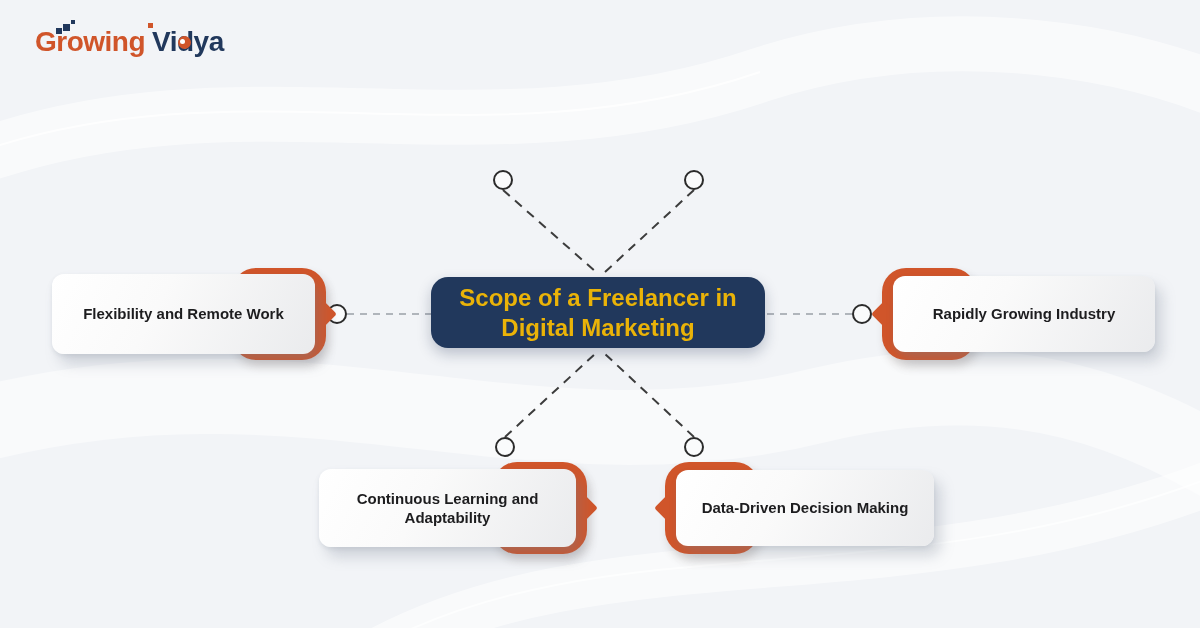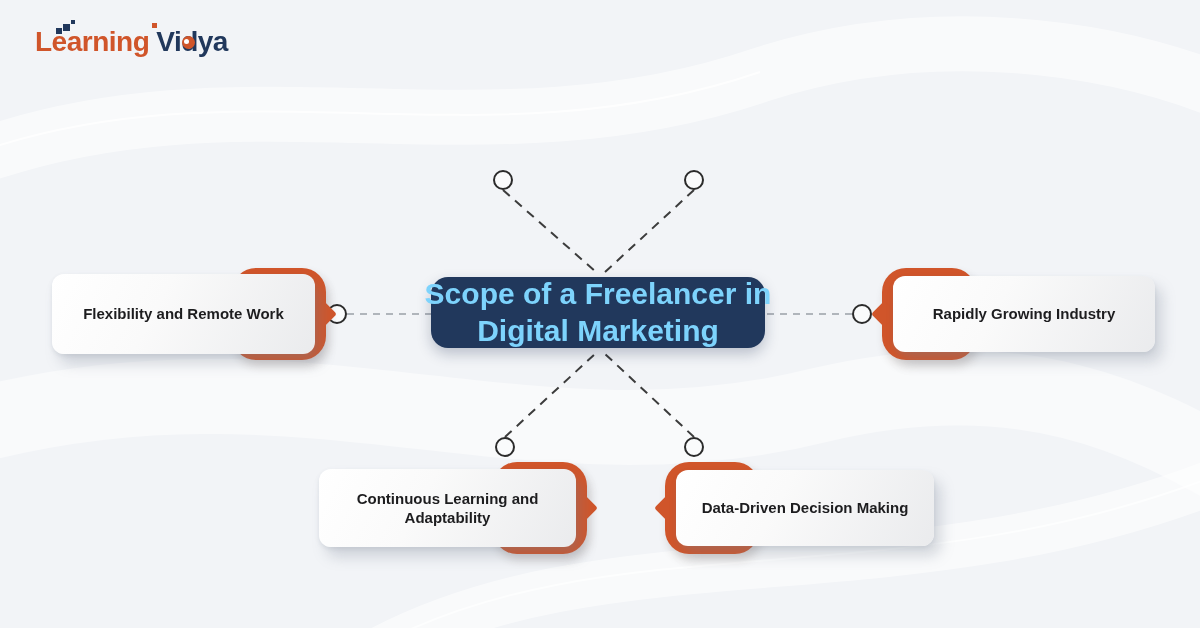--- a/index.html
+++ b/index.html
@@ -67,37 +67,37 @@
     color:var(--card_text,#1d1d1f);
   }
 
   
   .center-node{
     position:absolute;left:431px;top:277px;width:334px;height:71px;
     background:var(--navy,#21385c);border-radius:17px;z-index:3;
     display:flex;flex-direction:column;align-items:center;justify-content:center;
     box-shadow:0 6px 14px rgba(25,40,75,.25);
   }
-  .center-line{color:#7dd3fc;font-weight:bold;font-size:30px;line-height:1.22;white-space:nowrap;}
+  .center-line{color:#eab308;font-weight:bold;font-size:24px;line-height:1.22;white-space:nowrap;}
 </style>
 </head>
 <body>
 
 <div id="canvas">
 
   <svg class="bg-swoosh" width="1200" height="628" viewBox="0 0 1200 628">
     <path d="M-30,160 C240,60 480,170 760,75 C930,20 1110,45 1230,95" stroke="#ffffff" stroke-width="55" fill="none" opacity="0.55"></path>
     <path d="M-30,155 C240,58 480,168 760,72" stroke="#ffffff" stroke-width="2" fill="none" opacity="0.8"></path>
     <path d="M-40,430 C300,335 520,480 820,405 C1030,355 1150,425 1240,475" stroke="#ffffff" stroke-width="75" fill="none" opacity="0.5"></path>
     <path d="M360,660 C600,520 900,610 1230,475" stroke="#ffffff" stroke-width="45" fill="none" opacity="0.55"></path>
     <path d="M360,655 C600,515 900,605 1230,470" stroke="#ffffff" stroke-width="2" fill="none" opacity="0.7"></path>
   </svg>
 
   <div class="logo">
-    <span class="lg-digital">Learning</span><span class="lg-sq lg-sq1"></span><span class="lg-sq lg-sq2"></span><span class="lg-sq lg-sq3"></span><span class="lg-vidya"><span>Vidya</span><span class="lg-sq-orange"></span><span class="lg-lens"></span></span>
+    <span class="lg-digital">Growing</span><span class="lg-sq lg-sq1"></span><span class="lg-sq lg-sq2"></span><span class="lg-sq lg-sq3"></span><span class="lg-vidya"><span>Vidya</span><span class="lg-sq-orange"></span><span class="lg-lens"></span></span>
   </div>
 
   <svg class="connector-layer" width="1200" height="628" viewBox="0 0 1200 628">
     <line class="dash-dark" x1="503" y1="190" x2="596" y2="272"></line>
     <line class="dash-dark" x1="694" y1="190" x2="605" y2="272"></line>
     <line class="dash-dark" x1="505" y1="437" x2="596" y2="353"></line>
     <line class="dash-dark" x1="694" y1="437" x2="604" y2="353"></line>
     <line class="dash-light" x1="347" y1="314" x2="431" y2="314"></line>
     <line class="dash-light" x1="852" y1="314" x2="765" y2="314"></line>
     <circle class="joint" cx="503" cy="180" r="9"></circle>

